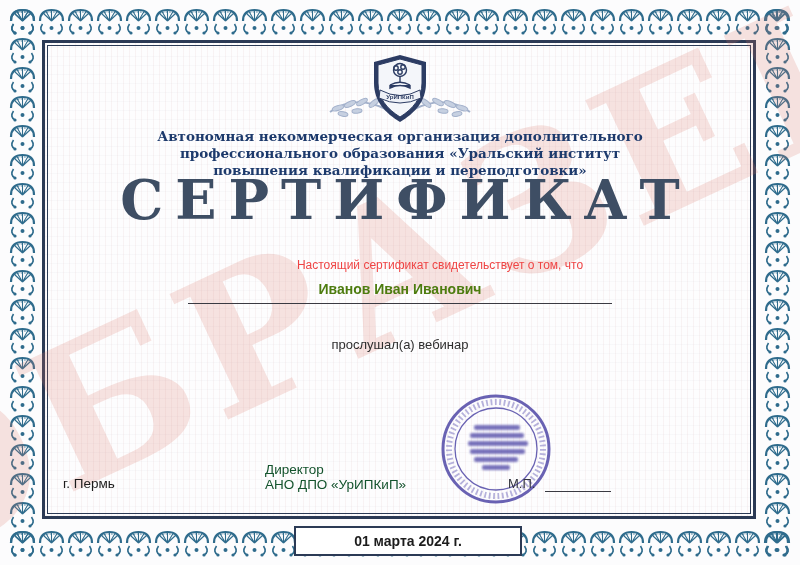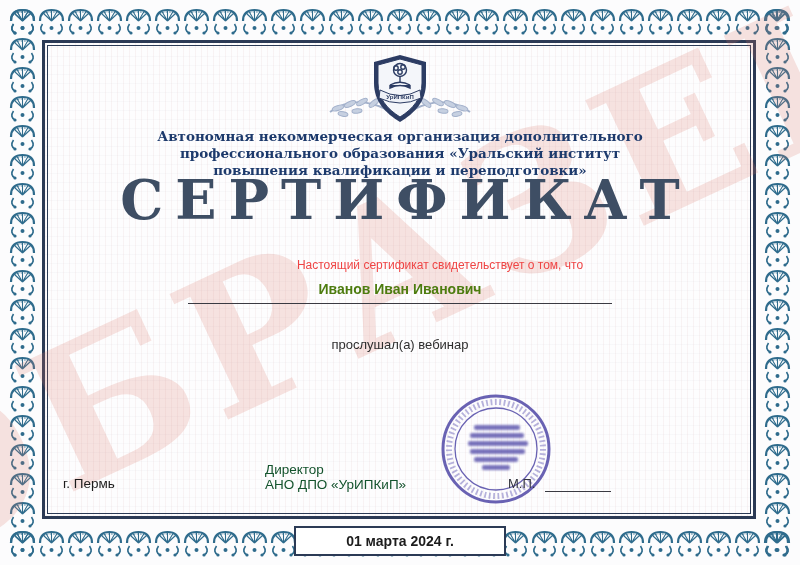--- a/index.html
+++ b/index.html
@@ -54,21 +54,21 @@
 
   .stamp { position:absolute; left:438px; top:391px; width:116px; height:116px; z-index:4; }
 
   .city { position:absolute; left:63px; top:476px; font-size:13.5px; color:#1c1c1c; }
   .director { position:absolute; left:265px; top:462px; font-size:13.5px; line-height:15px; color:#14532d; }
   .mp { position:absolute; left:508px; top:476px; font-size:13px; color:#33343d; z-index:5; }
   .sigline { position:absolute; left:545px; top:491px; width:66px; border-top:1.5px solid #3a3a42; z-index:5; }
   .disclaimer { top:500px; font-size:11px; color:#5a5a66; }
 
   .datebox {
-    position:absolute; left:294px; top:526px; width:212px; height:30px; z-index:6;
+    position:absolute; left:294px; top:526px; width:228px; height:30px; z-index:6;
     background:#fff; border:2px solid #2b3a55;
     font-size:14px; font-weight:bold; line-height:26px; text-align:center; color:#1c1c1c;
   }
 </style>
 </head>
 <body>
 
 <div class="cert">
 
   <svg width="0" height="0" style="position:absolute" aria-hidden="true">

